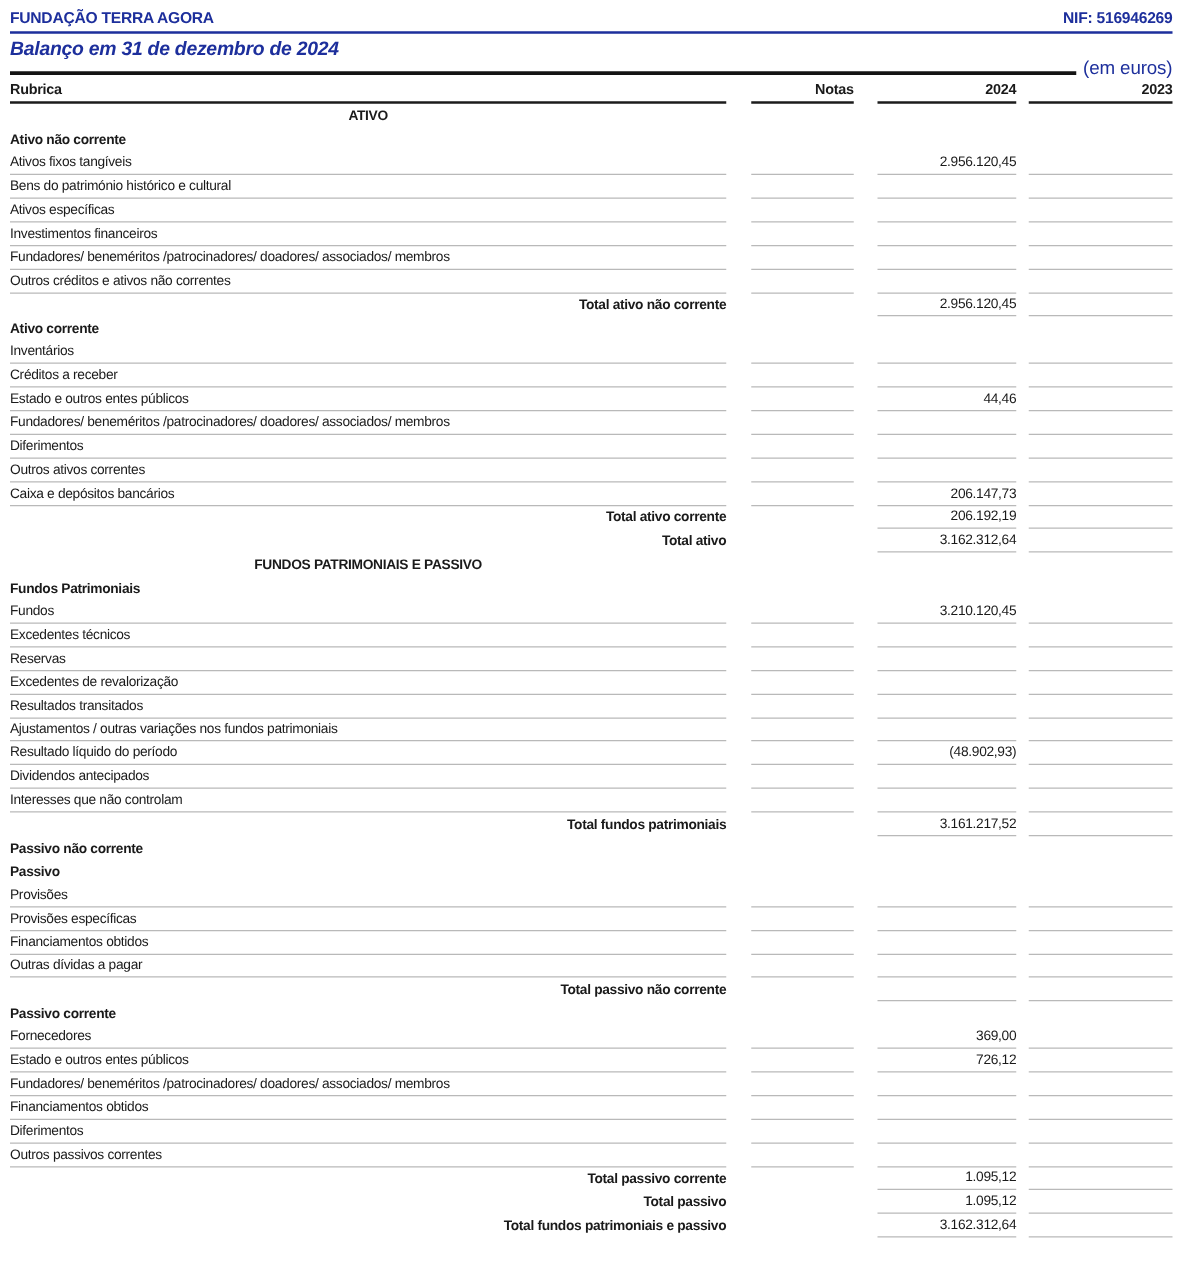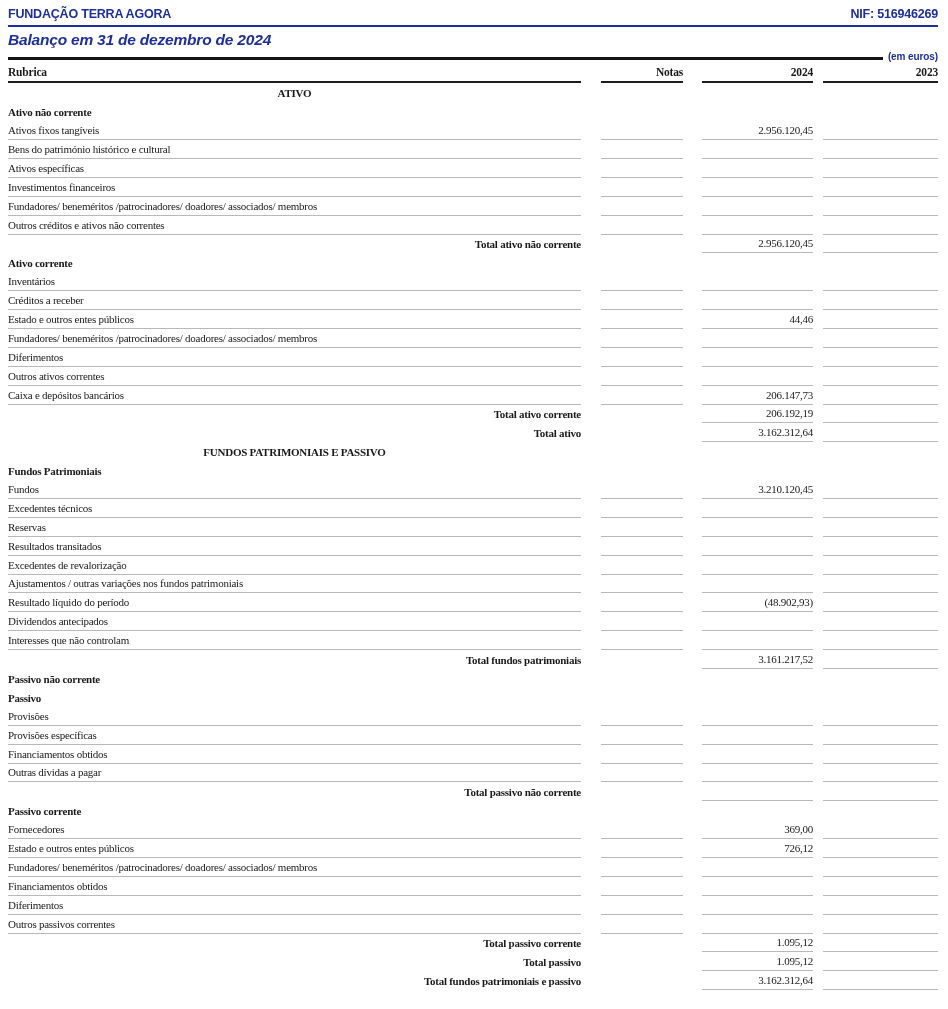--- a/index.html
+++ b/index.html
@@ -45,31 +45,30 @@
     height: 13px;
   }
   .euros-rule {
     flex: 1;
     height: 2.5px;
     background: #141414;
     margin-bottom: 2px;
   }
   .euros-label {
     color: var(--blue);
-    font-weight: bold;
-    font-size: 10px;
+    font-weight: normal;
+    font-size: 15px;
     letter-spacing: -0.1px;
     margin-left: 5px;
     line-height: 1;
   }
   
   .grid {
     display: grid;
     grid-template-columns: 573px 20px 82px 19px 111px 10px 115px;
-    font-family: Liberation Serif, serif;
   }
   .col-head {
     font-weight: bold;
     font-size: 11.5px;
     letter-spacing: -0.2px;
     padding-bottom: 3px;
     border-bottom: 2.5px solid #1c1c1c;
     line-height: 1.1;
   }
   .col-heads { margin-top: 4px; }
@@ -397,35 +396,35 @@
         </div>
         <div class="cell underline num c5">
           <span></span>
         </div>
         <div class="cell underline num c7">
           <span></span>
         </div>
       </div>
       <div class="row grid">
         <div class="cell underline c1">
+          <span>Excedentes de revalorização</span>
+        </div>
+        <div class="cell underline c3">
+          <span></span>
+        </div>
+        <div class="cell underline num c5">
+          <span></span>
+        </div>
+        <div class="cell underline num c7">
+          <span></span>
+        </div>
+      </div>
+      <div class="row grid">
+        <div class="cell underline c1">
           <span>Resultados transitados</span>
-        </div>
-        <div class="cell underline c3">
-          <span></span>
-        </div>
-        <div class="cell underline num c5">
-          <span></span>
-        </div>
-        <div class="cell underline num c7">
-          <span></span>
-        </div>
-      </div>
-      <div class="row grid">
-        <div class="cell underline c1">
-          <span>Excedentes de revalorização</span>
         </div>
         <div class="cell underline c3">
           <span></span>
         </div>
         <div class="cell underline num c5">
           <span></span>
         </div>
         <div class="cell underline num c7">
           <span></span>
         </div>

